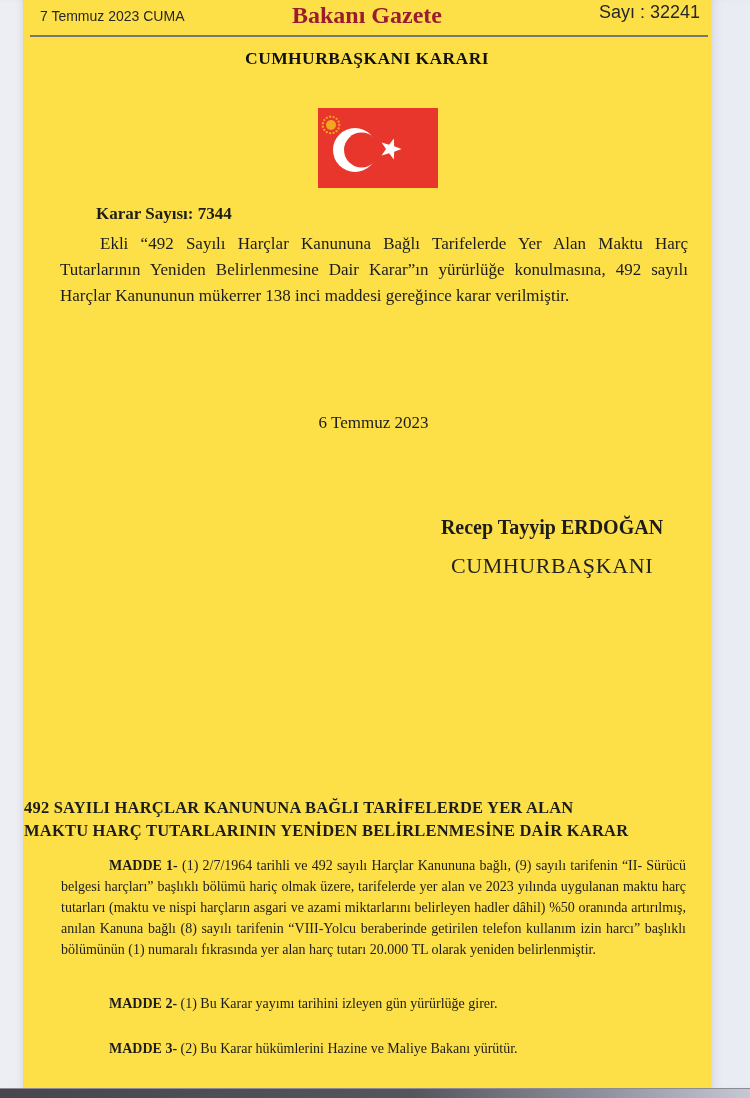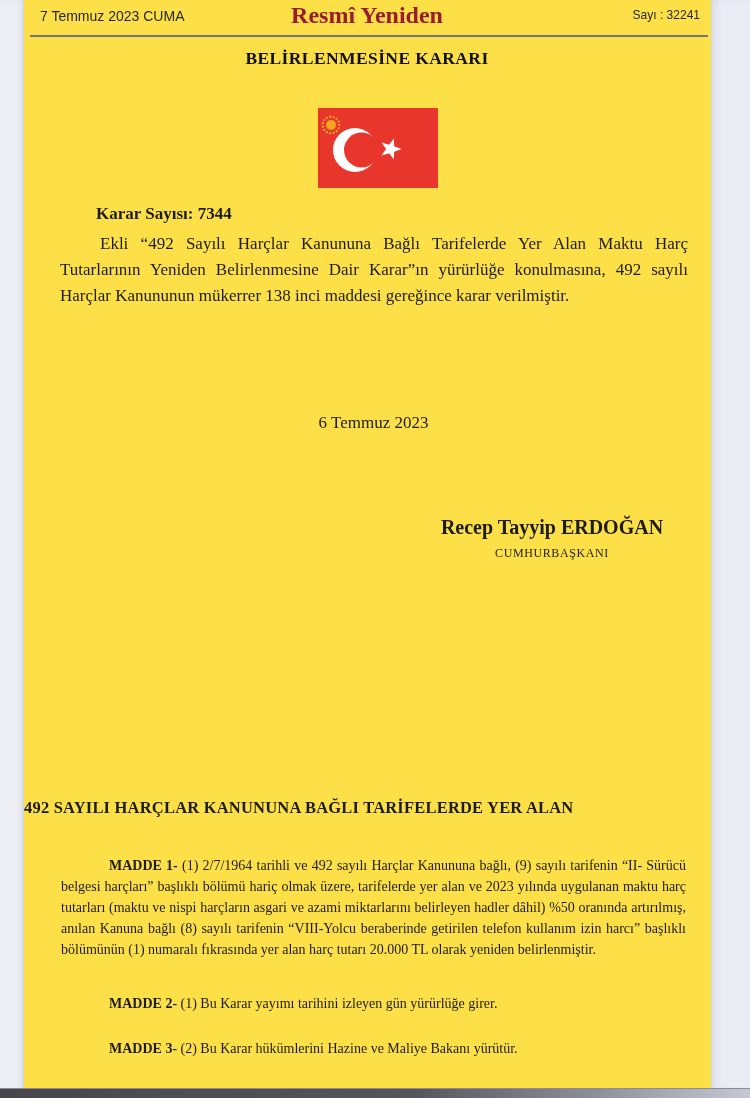--- a/index.html
+++ b/index.html
@@ -14,61 +14,61 @@
     box-shadow:inset -4px 0 6px -3px rgba(110,115,140,.18);}
   .strip-right{position:absolute;right:0;top:0;bottom:8px;width:39px;
     background:#eaecf4;
     box-shadow:inset 7px 0 8px -5px rgba(110,115,140,.22);}
   .bottom-bar{position:absolute;left:0;right:0;bottom:0;height:9px;
     border-top:1px solid #8b8c94;
     background:linear-gradient(to right,#46464c,#55555c 55%,#8e909c 80%,#c6c8d4);}
   
   .mast-date{position:absolute;left:40px;top:8px;
     font-family:"Liberation Sans",sans-serif;font-size:14px;color:#27272a;}
-  .mast-issue{position:absolute;right:50px;top:8px;
-    font-family:"Liberation Sans",sans-serif;font-size:12px;color:#27272a;}
+  .mast-issue{position:absolute;right:50px;top:2px;
+    font-family:"Liberation Sans",sans-serif;font-size:18px;color:#27272a;}
   .mast-title{position:absolute;left:24px;right:40px;top:2px;text-align:center;
     font-size:24px;font-weight:bold;color:#9b1b30;}
   .mast-rule{position:absolute;left:30px;right:42px;top:35px;height:2px;background:#75767d;}
   .decision-heading{position:absolute;left:24px;right:40px;top:48px;text-align:center;
     font-size:17.5px;font-weight:bold;letter-spacing:.4px;color:#111;}
   
   .flag{position:absolute;left:318px;top:108px;width:120px;height:80px;}
   
   .karar-no{position:absolute;left:96px;top:204px;font-size:17px;font-weight:bold;}
   .para1{position:absolute;left:60px;width:628px;top:231px;
     font-size:17px;line-height:26px;text-align:justify;text-indent:40px;margin:0;}
   .date-line{position:absolute;left:61px;width:625px;top:413px;text-align:center;font-size:17px;}
   .signature{position:absolute;right:62px;top:516px;width:272px;text-align:center;}
   .signature .sig-name{font-size:20px;font-weight:bold;}
-  .signature .sig-title{font-size:12px;margin-top:7px;letter-spacing:.6px;color:#222;}
+  .signature .sig-title{font-size:22px;margin-top:14px;letter-spacing:.6px;color:#222;}
   
   .decree-title{position:absolute;left:24px;right:40px;top:796px;
     font-size:16.5px;font-weight:bold;line-height:23px;letter-spacing:.2px;margin:0;}
   .article{position:absolute;left:61px;width:625px;text-align:justify;
     font-size:14px;line-height:21px;text-indent:48px;margin:0;}
   .art-1{top:855px;}
   .art-2{top:993px;}
   .art-3{top:1038px;}
   .article b{font-weight:bold;}
 </style>
 </head>
 <body>
 
 <div class="canvas">
 
   <div class="strip-left"></div>
   <div class="strip-right"></div>
 
   <div class="mast-date">7 Temmuz 2023 CUMA</div>
-  <div class="mast-title">Resmî Yeniden</div>
+  <div class="mast-title">Bakanı Gazete</div>
   <div class="mast-issue">Sayı : 32241</div>
   <div class="mast-rule"></div>
 
-  <div class="decision-heading">BELİRLENMESİNE KARARI</div>
+  <div class="decision-heading">CUMHURBAŞKANI KARARI</div>
 
   <div class="flag">
     <svg viewBox="0 0 120 80" width="120" height="80" xmlns="http://www.w3.org/2000/svg">
       <rect x="0" y="0" width="120" height="80" fill="#e8362d"></rect>
 
       <circle cx="13" cy="17" r="5" fill="#f2a71f"></circle>
       <g fill="#f2a71f">
         <circle cx="21.3" cy="17" r="1.15"></circle>
           <circle cx="20.58" cy="20.38" r="1.15"></circle>
         <circle cx="18.55" cy="23.17" r="1.15"></circle>
@@ -98,20 +98,21 @@
 
   <div class="date-line">6 Temmuz 2023</div>
 
   <div class="signature">
     <div class="sig-name">Recep Tayyip ERDOĞAN</div>
     <div class="sig-title">CUMHURBAŞKANI</div>
   </div>
 
   <p class="decree-title">
     <span>492 SAYILI HARÇLAR KANUNUNA BAĞLI TARİFELERDE YER ALAN</span><br>
+    <span>MAKTU HARÇ TUTARLARININ YENİDEN BELİRLENMESİNE DAİR KARAR</span>
   </p>
 
   <p class="article art-1">
     <b>MADDE 1-</b>
     <span>(1) 2/7/1964 tarihli ve 492 sayılı Harçlar Kanununa bağlı, (9) sayılı tarifenin “II- Sürücü belgesi harçları” başlıklı bölümü hariç olmak üzere, tarifelerde yer alan ve 2023 yılında uygulanan maktu harç tutarları (maktu ve nispi harçların asgari ve azami miktarlarını belirleyen hadler dâhil) %50 oranında artırılmış, anılan Kanuna bağlı (8) sayılı tarifenin “VIII-Yolcu beraberinde getirilen telefon kullanım izin harcı” başlıklı bölümünün (1) numaralı fıkrasında yer alan harç tutarı 20.000 TL olarak yeniden belirlenmiştir.</span>
   </p>
 
   <p class="article art-2">
     <b>MADDE 2-</b>
     <span>(1) Bu Karar yayımı tarihini izleyen gün yürürlüğe girer.</span>

